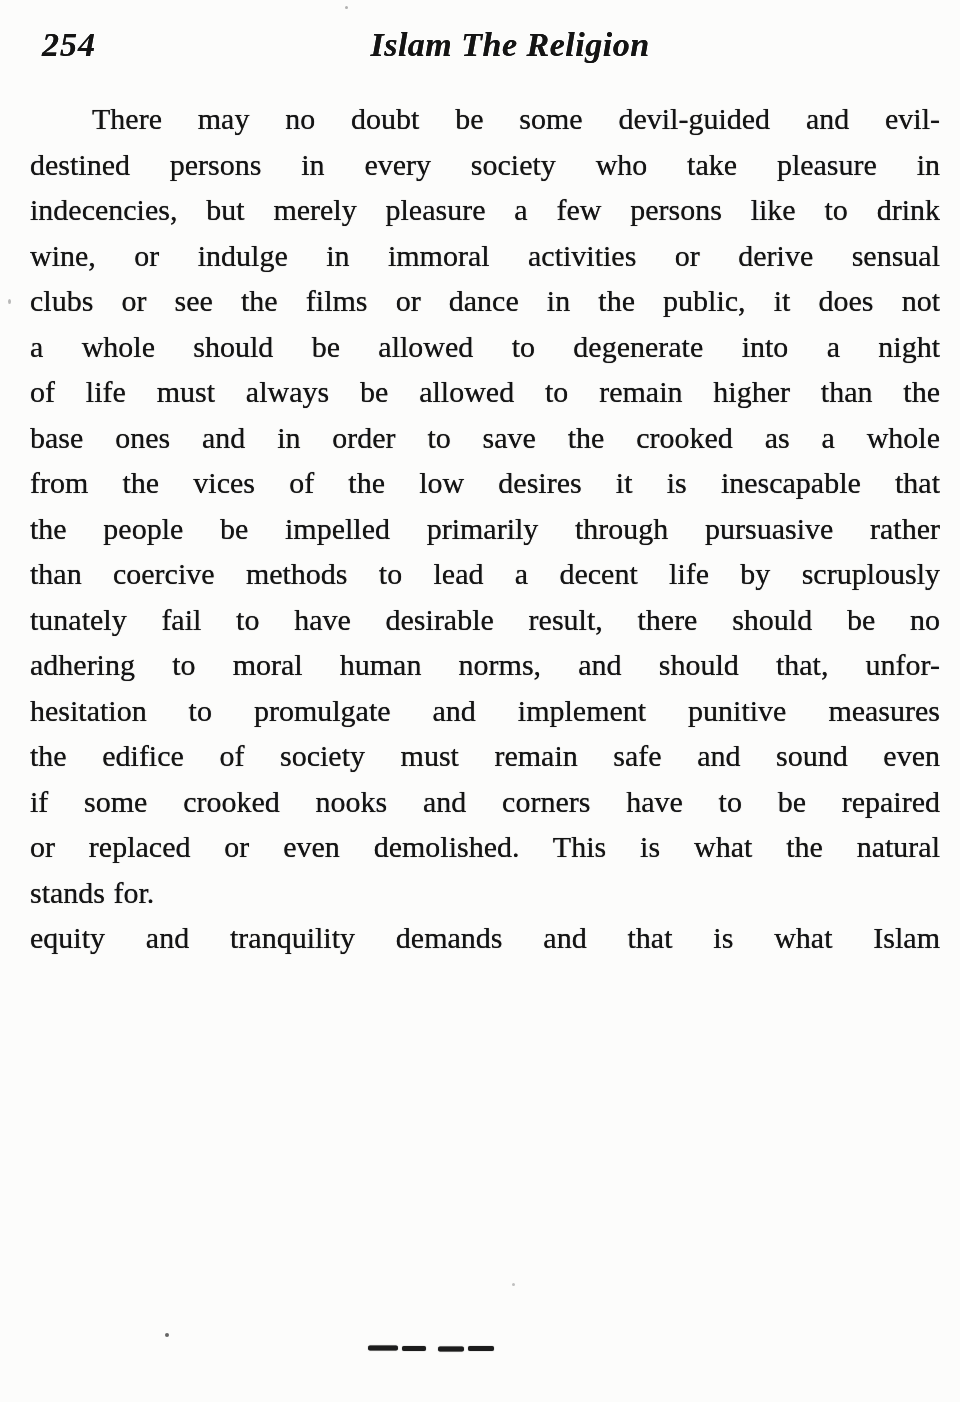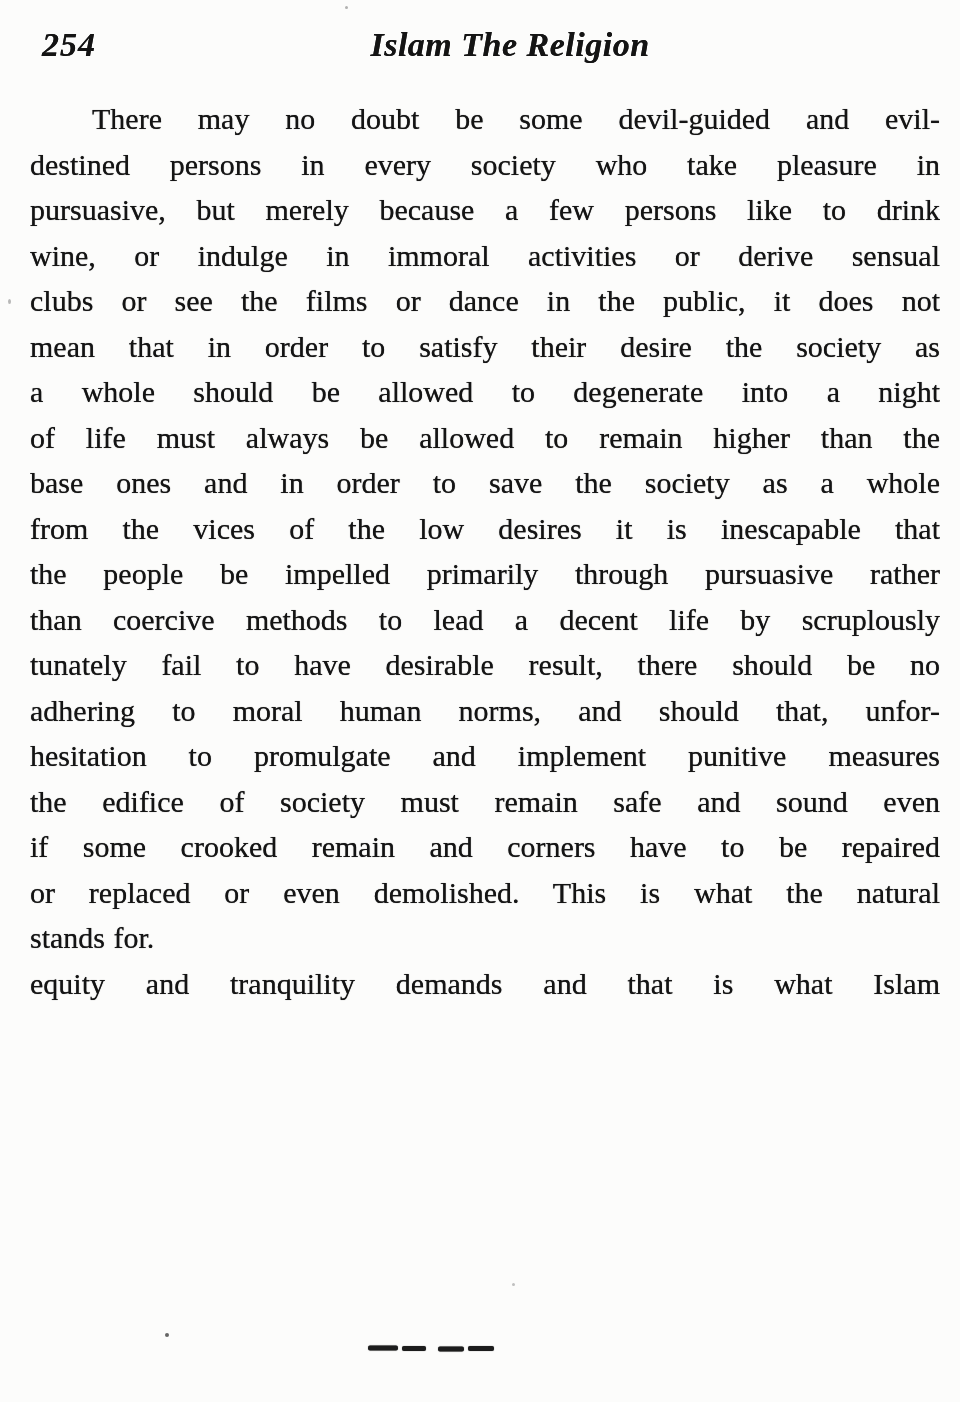--- a/index.html
+++ b/index.html
@@ -113,35 +113,34 @@
 <div class="page">
 
   <div class="running-header">
     <div class="page-number">254</div>
     <div class="header-title">Islam The Religion</div>
   </div>
 
   <div class="body-paragraph">
     <div class="text-line indent">There may no doubt be some devil-guided and evil-</div>
     <div class="text-line">destined persons in every society who take pleasure in</div>
-    <div class="text-line">pursuasive, but merely because a few persons like to drink</div>
+    <div class="text-line">indecencies, but merely pleasure a few persons like to drink</div>
     <div class="text-line">wine, or indulge in immoral activities or derive sensual</div>
     <div class="text-line">clubs or see the films or dance in the public, it does not</div>
-    <div class="text-line">mean that in order to satisfy their desire the society as</div>
     <div class="text-line">a whole should be allowed to degenerate into a night</div>
     <div class="text-line">of life must always be allowed to remain higher than the</div>
-    <div class="text-line">base ones and in order to save the society as a whole</div>
+    <div class="text-line">base ones and in order to save the crooked as a whole</div>
     <div class="text-line">from the vices of the low desires it is inescapable that</div>
     <div class="text-line">the people be impelled primarily through pursuasive rather</div>
     <div class="text-line">than coercive methods to lead a decent life by scruplously</div>
     <div class="text-line">tunately fail to have desirable result, there should be no</div>
     <div class="text-line">adhering to moral human norms, and should that, unfor-</div>
     <div class="text-line">hesitation to promulgate and implement punitive measures</div>
     <div class="text-line">the edifice of society must remain safe and sound even</div>
-    <div class="text-line">if some crooked remain and corners have to be repaired</div>
+    <div class="text-line">if some crooked nooks and corners have to be repaired</div>
     <div class="text-line">or replaced or even demolished.  This is what the natural</div>
     <div class="text-line last">stands for.</div>
     <div class="text-line">equity and tranquility demands and that is what Islam</div>
   </div>
 
   <div class="end-divider">
     <span class="divider-dash d1"></span>
     <span class="divider-dash d2"></span>
     <span class="divider-dash d3"></span>
     <span class="divider-dash d4"></span>

